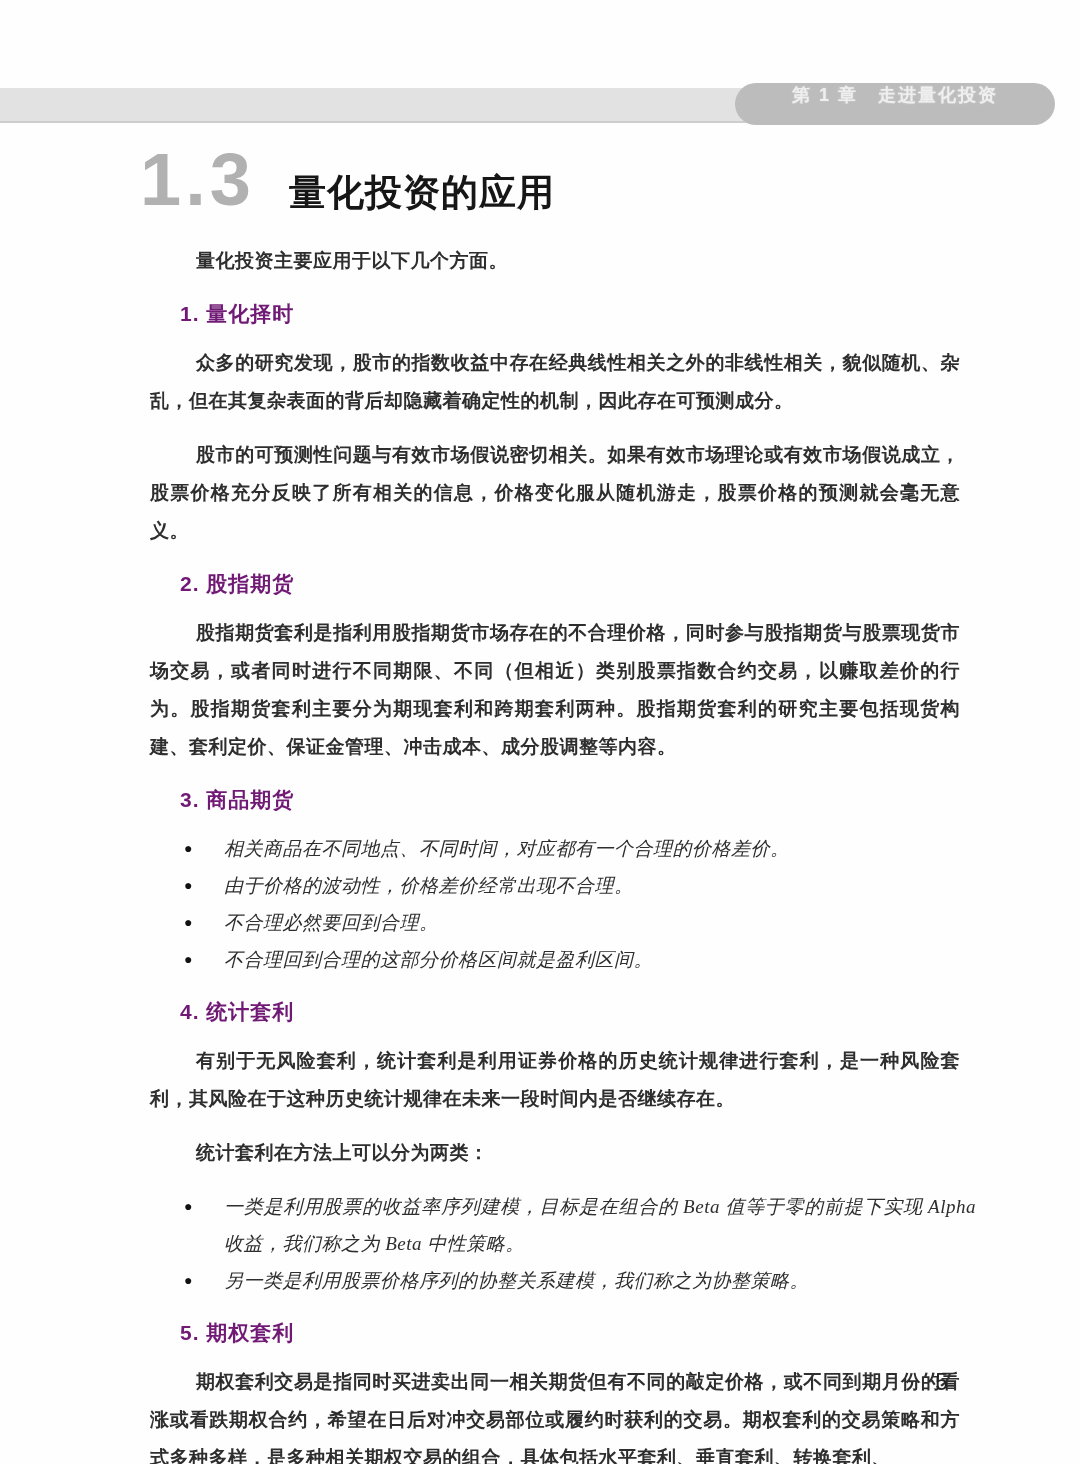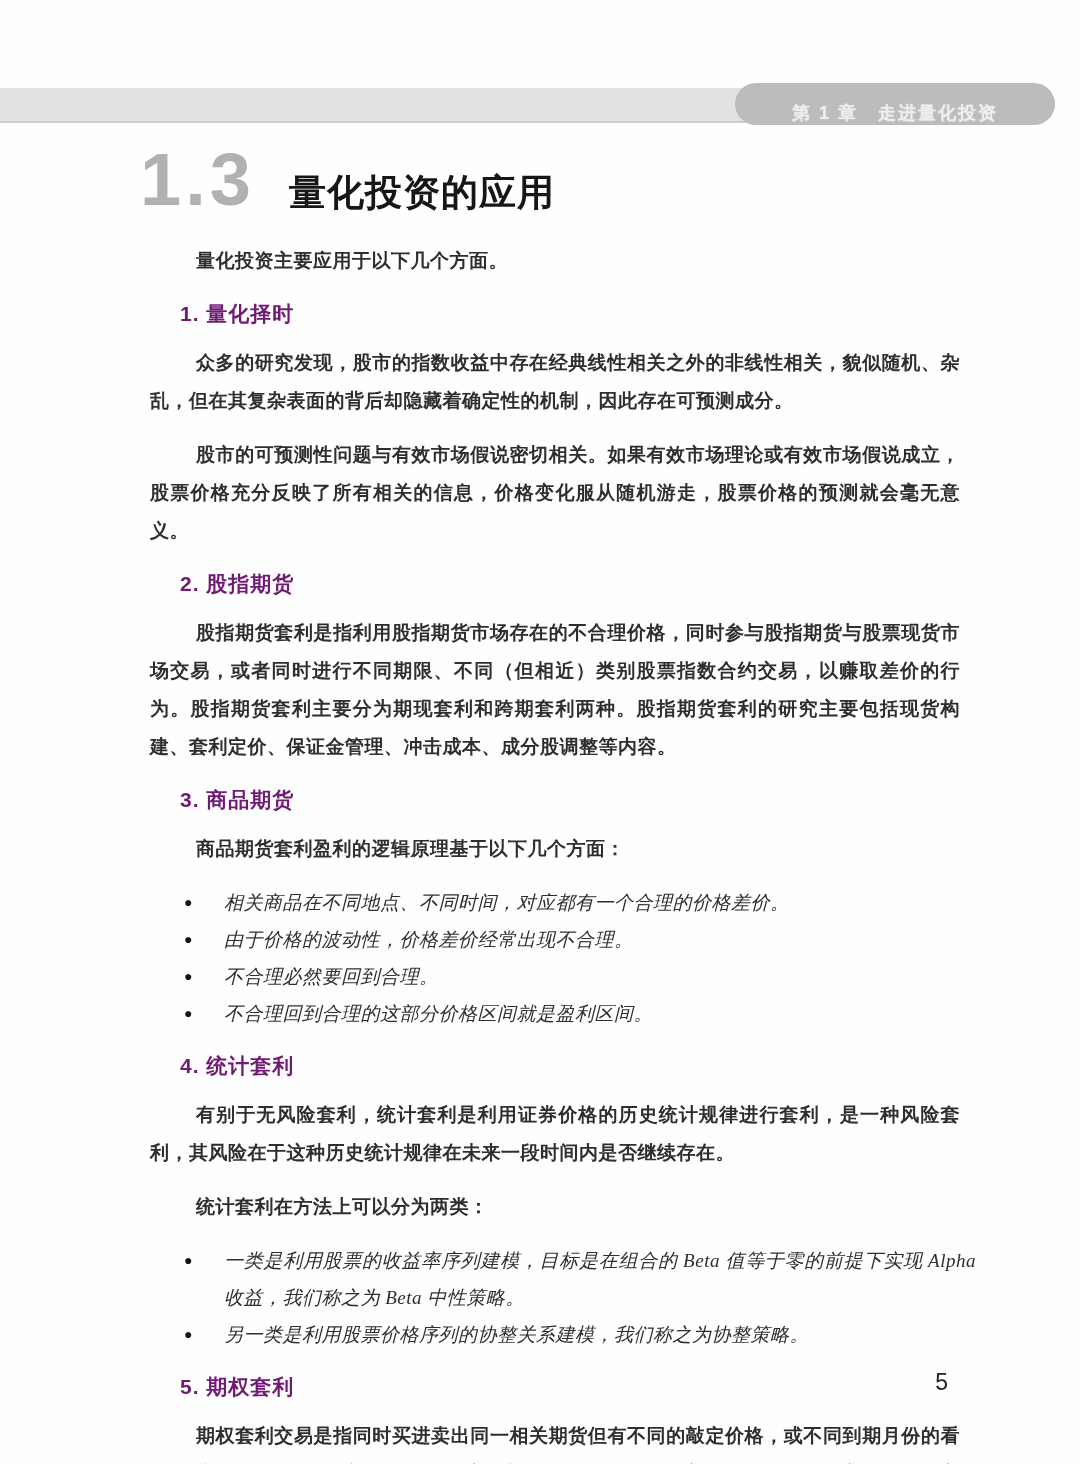--- a/index.html
+++ b/index.html
@@ -17,21 +17,21 @@
     width:1040px;height:33px;
     background:#e2e2e2;
     border-bottom:2px solid #cdcdcd;
   }
   .header-pill{
     position:absolute;
     top:83px;left:735px;
     width:320px;height:42px;
     background:#bcbcbc;
     border-radius:21px;
-    display:flex;align-items:flex-end;justify-content:center;
+    display:flex;align-items:flex-start;justify-content:center;
     font-family:"Liberation Sans","DejaVu Sans",sans-serif;
     font-weight:bold;font-size:18px;color:#efefef;
     letter-spacing:2px;
     text-shadow:0 0 2px #d5d5d5;
   }
   .content{
     position:absolute;
     left:134px;top:121px;
     width:842px;
   }
@@ -107,21 +107,20 @@
     <p class="para intro">量化投资主要应用于以下几个方面。</p>
 
     <div class="sec-heading">1. 量化择时</div>
     <p class="para">众多的研究发现，股市的指数收益中存在经典线性相关之外的非线性相关，貌似随机、杂乱，但在其复杂表面的背后却隐藏着确定性的机制，因此存在可预测成分。</p>
     <p class="para">股市的可预测性问题与有效市场假说密切相关。如果有效市场理论或有效市场假说成立，股票价格充分反映了所有相关的信息，价格变化服从随机游走，股票价格的预测就会毫无意义。</p>
 
     <div class="sec-heading">2. 股指期货</div>
     <p class="para">股指期货套利是指利用股指期货市场存在的不合理价格，同时参与股指期货与股票现货市场交易，或者同时进行不同期限、不同（但相近）类别股票指数合约交易，以赚取差价的行为。股指期货套利主要分为期现套利和跨期套利两种。股指期货套利的研究主要包括现货构建、套利定价、保证金管理、冲击成本、成分股调整等内容。</p>
 
     <div class="sec-heading">3. 商品期货</div>
-    <p class="para">商品期货套利盈利的逻辑原理基于以下几个方面：</p>
     <ul class="bullets">
       <li class="bullet">
         <span class="dot">●</span>
         <span class="btext">相关商品在不同地点、不同时间，对应都有一个合理的价格差价。</span>
       </li>
       <li class="bullet">
         <span class="dot">●</span>
         <span class="btext">由于价格的波动性，价格差价经常出现不合理。</span>
       </li>
       <li class="bullet">

